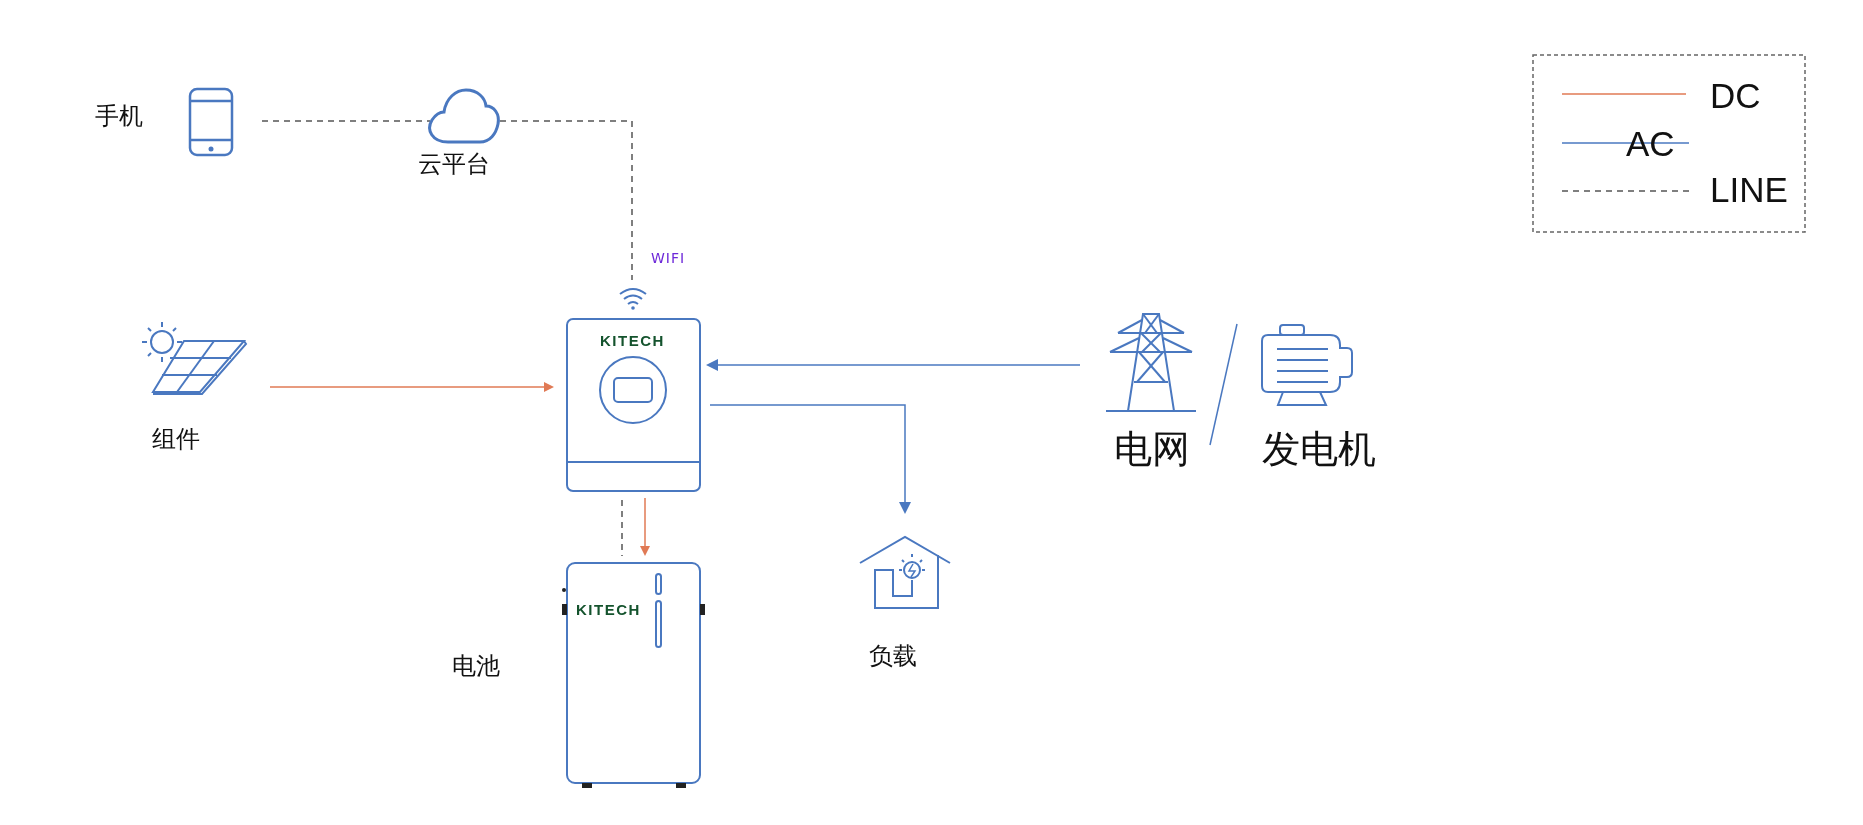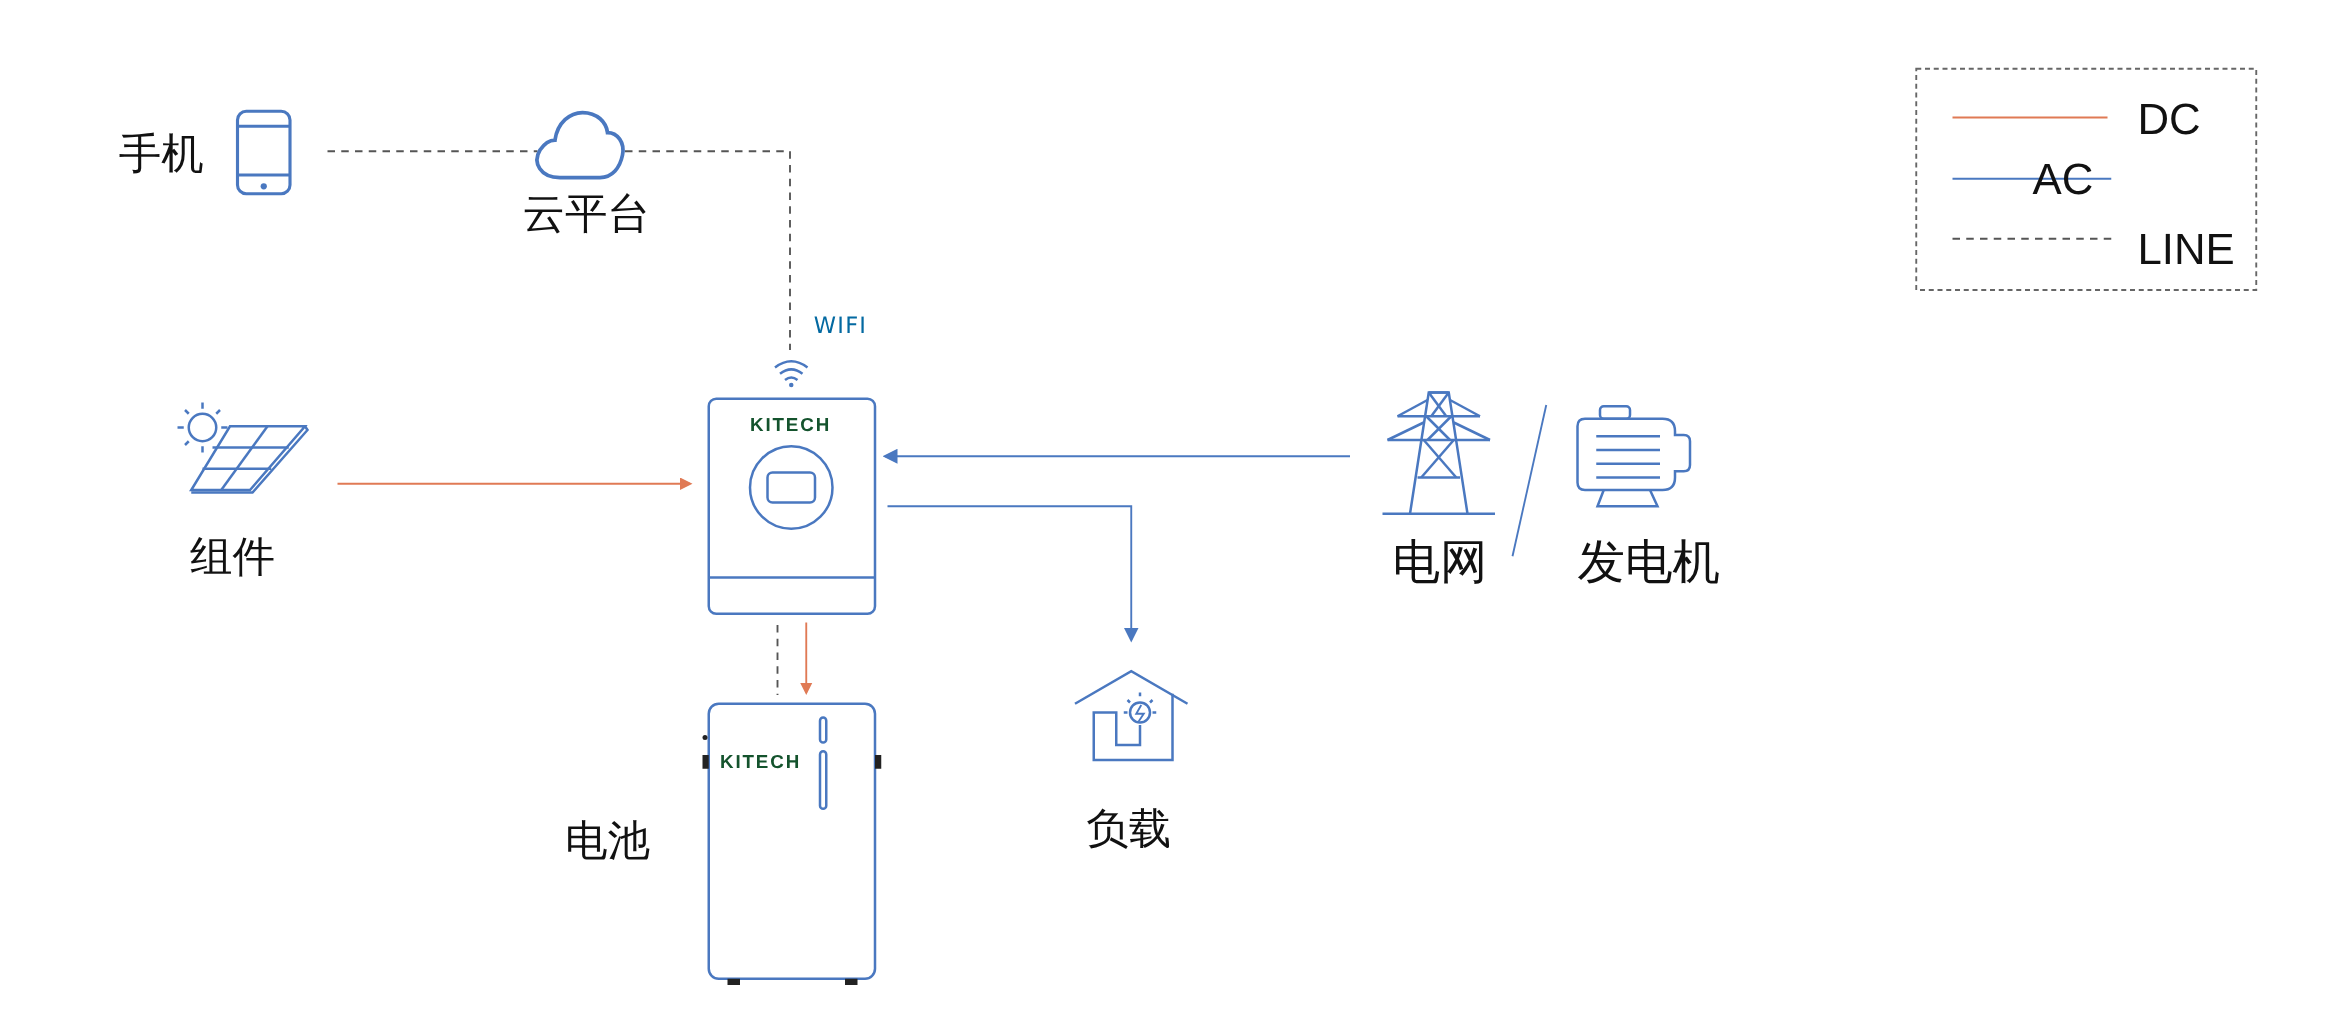--- a/index.html
+++ b/index.html
@@ -1,22 +1,22 @@
 <!DOCTYPE html>
 <html><head>
 <meta charset="utf-8">
 <style>
   html, body { margin: 0; padding: 0; background: #ffffff; }
   body { width: 1863px; height: 825px; position: relative; overflow: hidden;
          font-family: "DejaVu Sans", sans-serif; }
   svg { position: absolute; left: 0; top: 0; }
   .lbl { position: absolute; color: #111; font-family: "DejaVu Sans", sans-serif; white-space: nowrap; }
-  .big { font-size: 34px; }
+  .big { font-size: 24px; }
   .mid { font-size: 38px; }
-  .small { font-size: 18px; letter-spacing: 1px; color: #0369a1; }
+  .small { font-size: 14px; letter-spacing: 1px; color: #6d28d9; }
   .leg { font-size: 35px; font-family: "Liberation Sans", sans-serif; }
   .brand { position: absolute; color: #14532d; font-family: "Liberation Sans", sans-serif;
            font-size: 15px; letter-spacing: 1.5px; font-weight: bold; }
 </style>
 </head>
 <body>
 
 <svg width="1863" height="825" viewBox="0 0 1863 825">
   <defs>
     <marker id="arrDC" markerWidth="10" markerHeight="10" refX="8" refY="5" orient="auto" markerUnits="userSpaceOnUse">
@@ -146,13 +146,13 @@
 <div class="lbl big" style="left:152px;top:423px;">组件</div>
 <div class="brand" style="left:600px;top:332px;">KITECH</div>
 <div class="brand" style="left:576px;top:601px;">KITECH</div>
 <div class="lbl big" style="left:452px;top:650px;">电池</div>
 <div class="lbl big" style="left:869px;top:640px;">负载</div>
 <div class="lbl mid" style="left:1114px;top:424px;">电网</div>
 <div class="lbl mid" style="left:1262px;top:424px;">发电机</div>
 
 <div class="lbl leg" style="left:1710px;top:76px;">DC</div>
 <div class="lbl leg" style="left:1626px;top:124px;">AC</div>
-<div class="lbl leg" style="left:1710px;top:170px;margin-top:10px;">LINE</div>
+<div class="lbl leg" style="left:1710px;top:170px;">LINE</div>
 
 </body></html>

